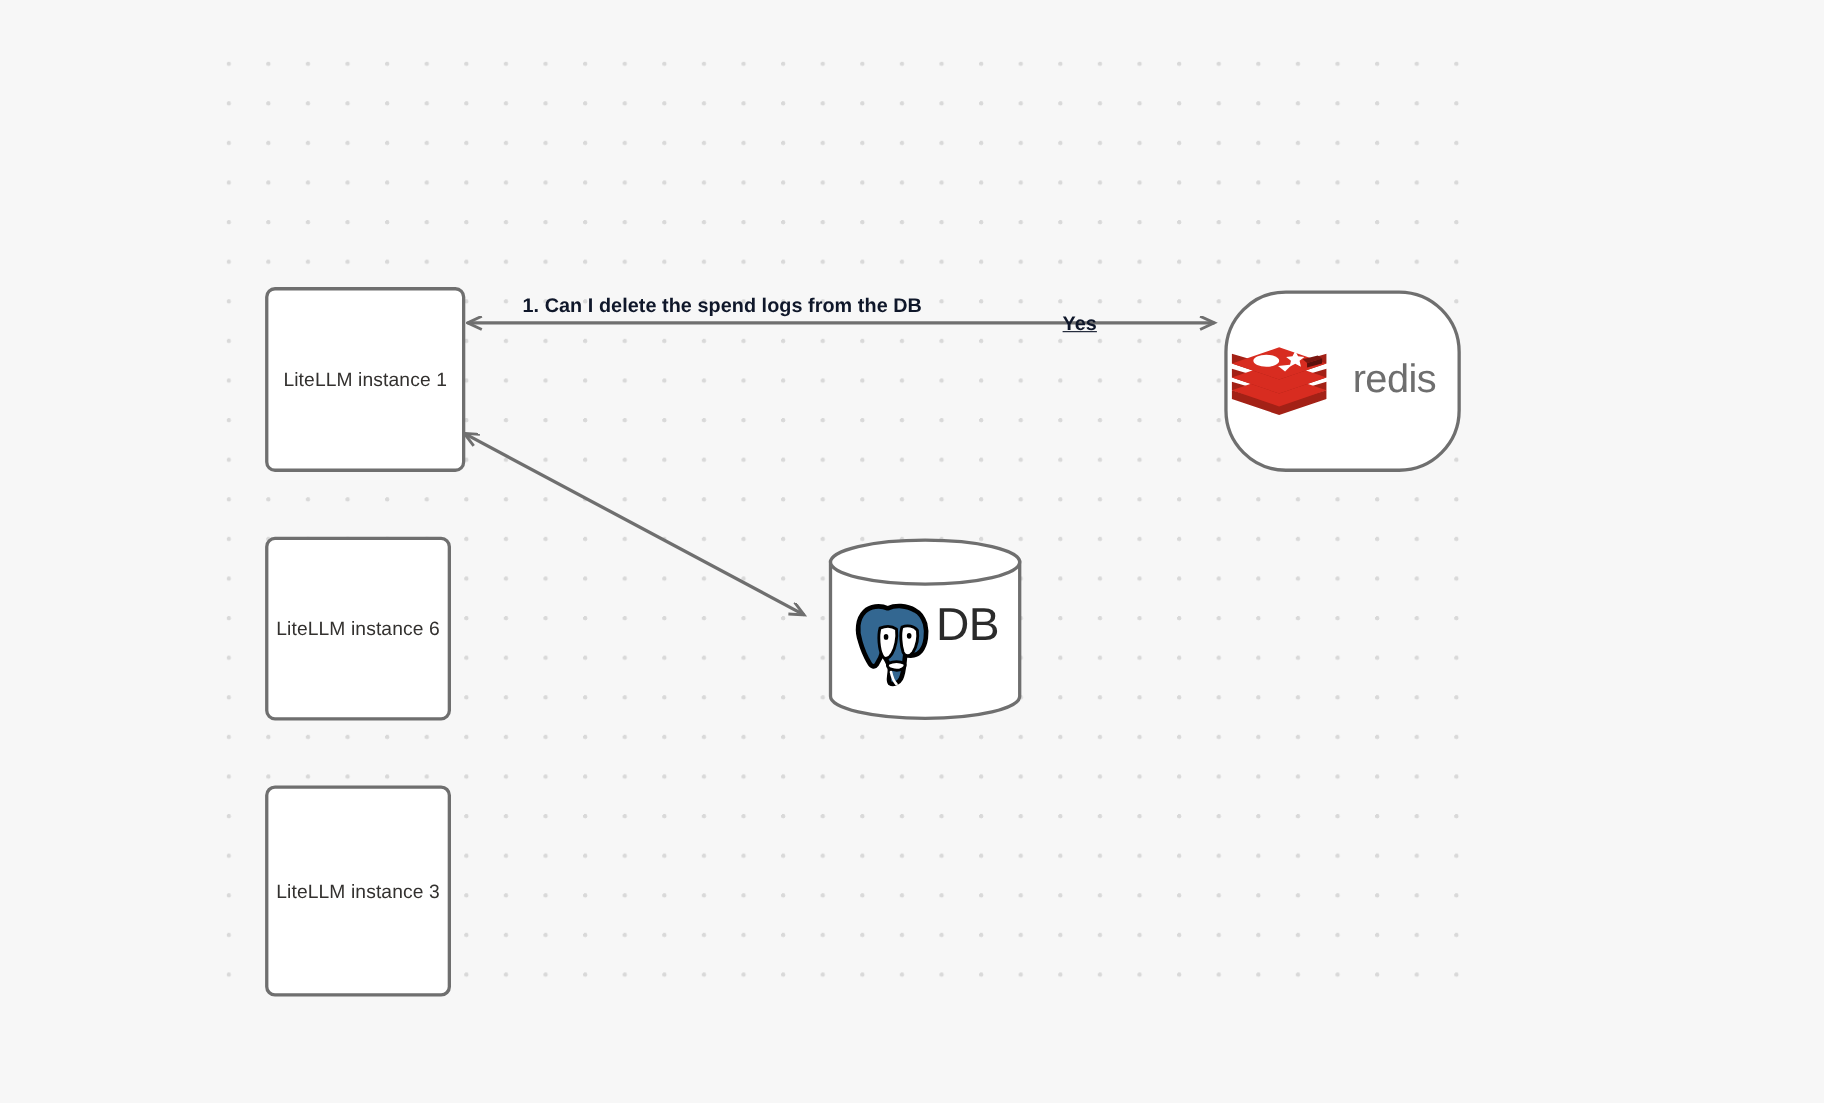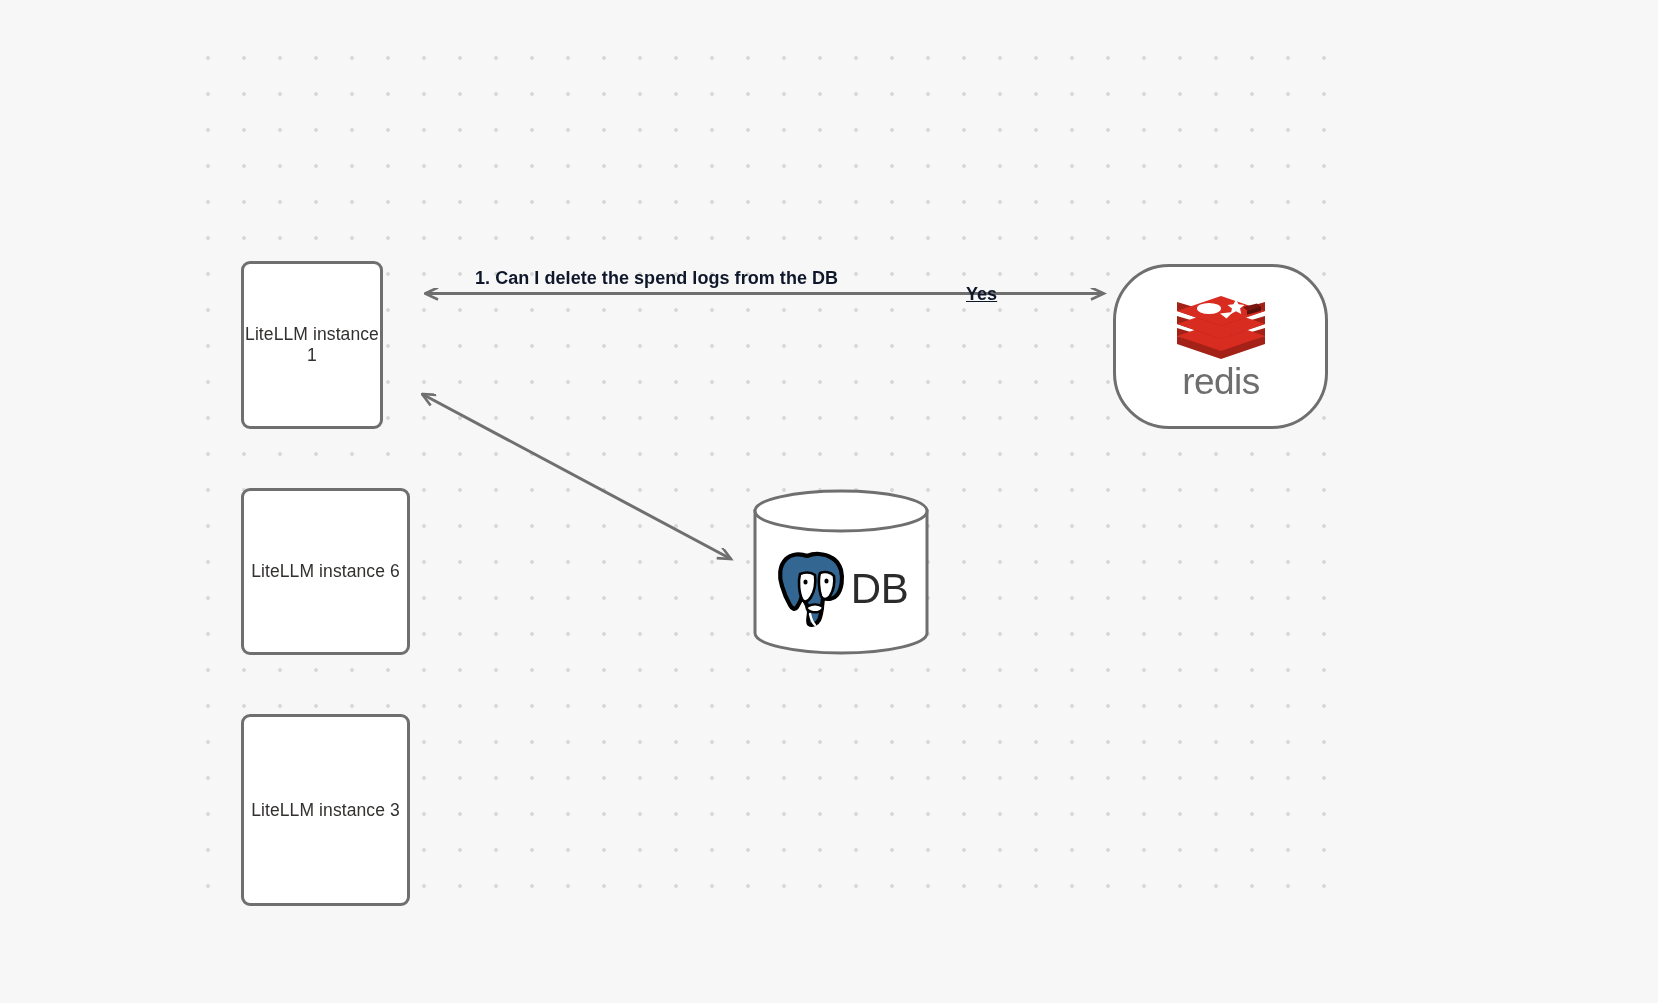--- a/index.html
+++ b/index.html
@@ -52,37 +52,37 @@
     justify-content: center;
     box-sizing: border-box;
   }
   .node-box .node-label {
     font-size: 17.5px;
     color: #33312f;
     letter-spacing: 0.1px;
     line-height: 1.2;
     text-align: center;
   }
-  #box-inst-1 { left: 241px; top: 261px; width: 142px; height: 168px; }
+  #box-inst-1 { left: 241px; top: 261px; width: 182px; height: 168px; }
   #box-inst-2 { left: 241px; top: 488px; width: 169px; height: 167px; }
   #box-inst-3 { left: 241px; top: 714px; width: 169px; height: 192px; }
 
   
   #node-redis {
     position: absolute;
     left: 1113px;
     top: 264px;
     width: 215px;
     height: 165px;
     background: #ffffff;
     border: 3px solid #6f6f6f;
     border-radius: 56px;
     box-sizing: border-box;
     display: flex;
-    flex-direction: column;
+    flex-direction: row;
     align-items: center;
     justify-content: center;
   }
   #redis-logo-mark { display: block; }
   #redis-wordmark {
     display: block;
     margin-top: -2px;
   }
 
   
@@ -94,21 +94,20 @@
     height: 166px;
   }
   #db-cylinder { position: absolute; left: 0; top: 0; }
   #db-inner {
     position: absolute;
     left: 0;
     top: 58px;
     width: 178px;
     height: 84px;
     display: flex;
-    align-items: center;
     justify-content: center;
     gap: 0px;
   }
   #db-text {
     font-size: 42px;
     color: #2b2b2b;
     letter-spacing: -0.5px;
     line-height: 1;
     margin-left: 1px;
   }

